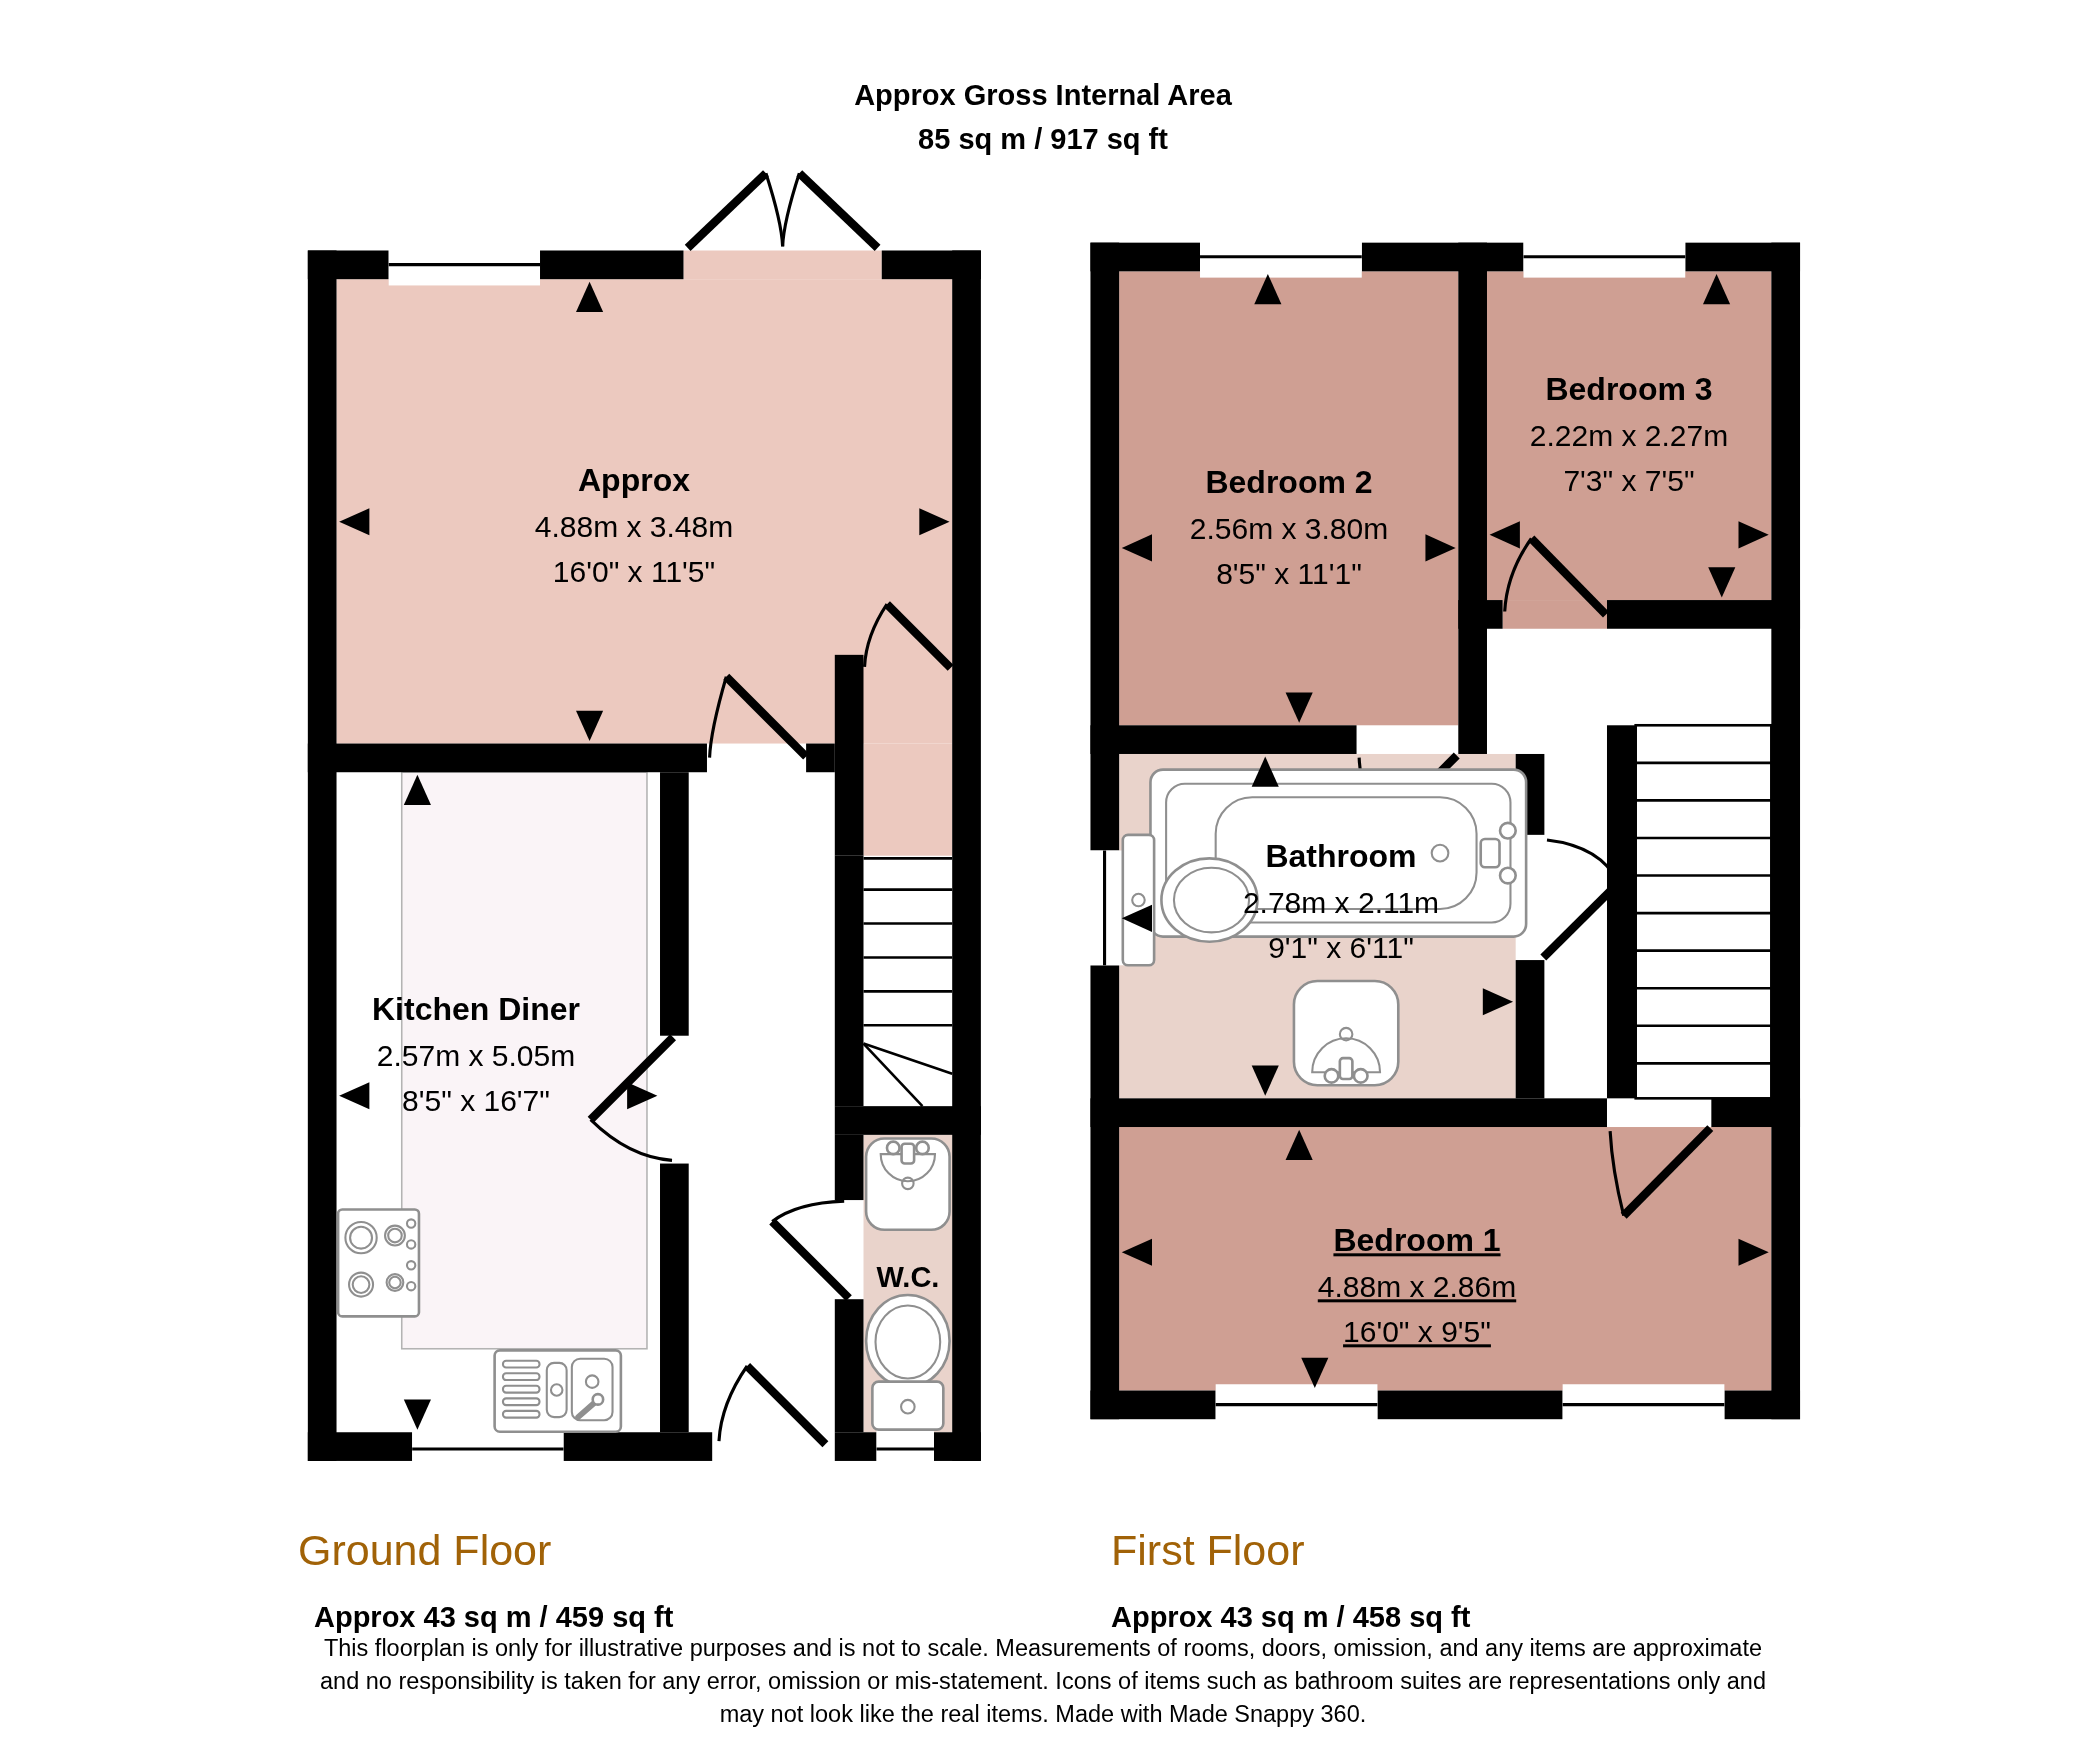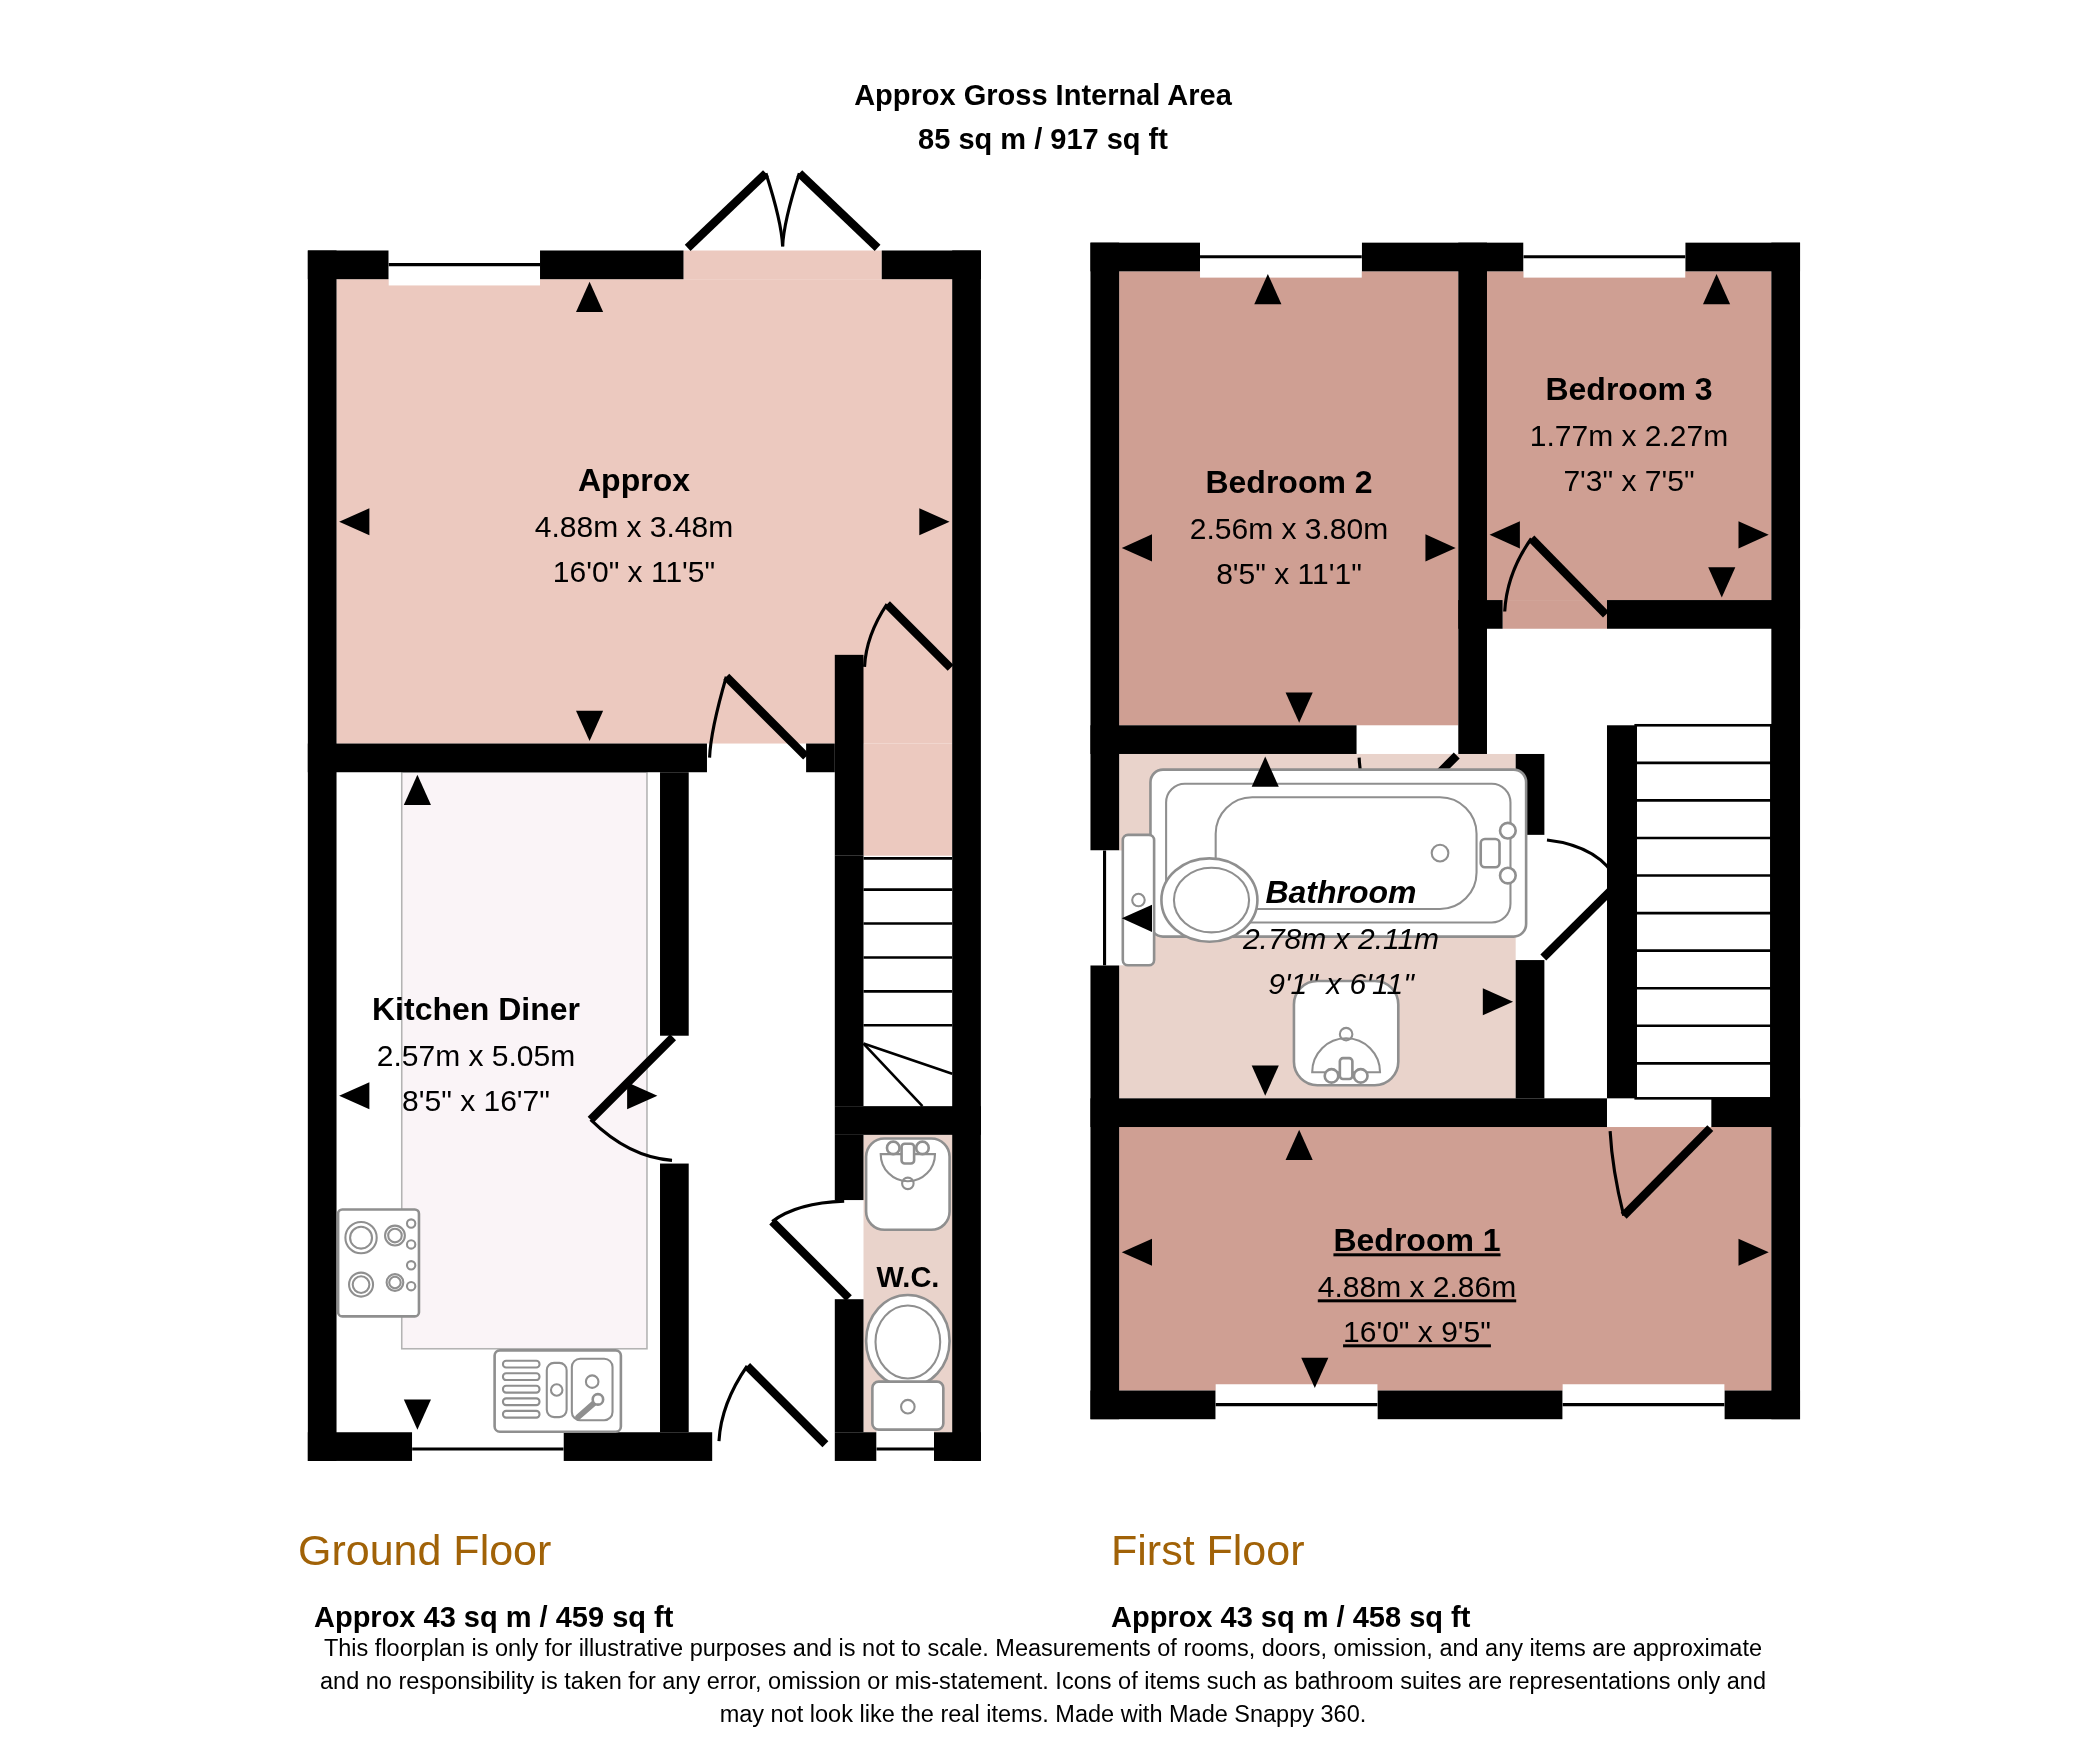--- a/index.html
+++ b/index.html
@@ -314,24 +314,24 @@
     <div class="room-name" style="font-size:29px;">W.C.</div>
   </div>
 
   <div class="lbl" style="left:1289px;top:528px;">
     <div class="room-name room-line">Bedroom 2</div>
     <div class="room-dim room-line">2.56m x 3.80m</div>
     <div class="room-dim">8'5" x 11'1"</div>
   </div>
   <div class="lbl" style="left:1629px;top:435px;">
     <div class="room-name room-line">Bedroom 3</div>
-    <div class="room-dim room-line">1.77m x 2.27m</div>
+    <div class="room-dim room-line">2.22m x 2.27m</div>
     <div class="room-dim">7'3" x 7'5"</div>
   </div>
-  <div class="lbl" style="left:1341px;top:938px;font-style:italic;">
+  <div class="lbl" style="left:1341px;top:902px;">
     <div class="room-name room-line">Bathroom</div>
     <div class="room-dim room-line">2.78m x 2.11m</div>
     <div class="room-dim">9'1" x 6'11"</div>
   </div>
   <div class="lbl" style="left:1417px;top:1286px;text-decoration:underline;">
     <div class="room-name room-line">Bedroom 1</div>
     <div class="room-dim room-line">4.88m x 2.86m</div>
     <div class="room-dim">16'0" x 9'5"</div>
   </div>
 

